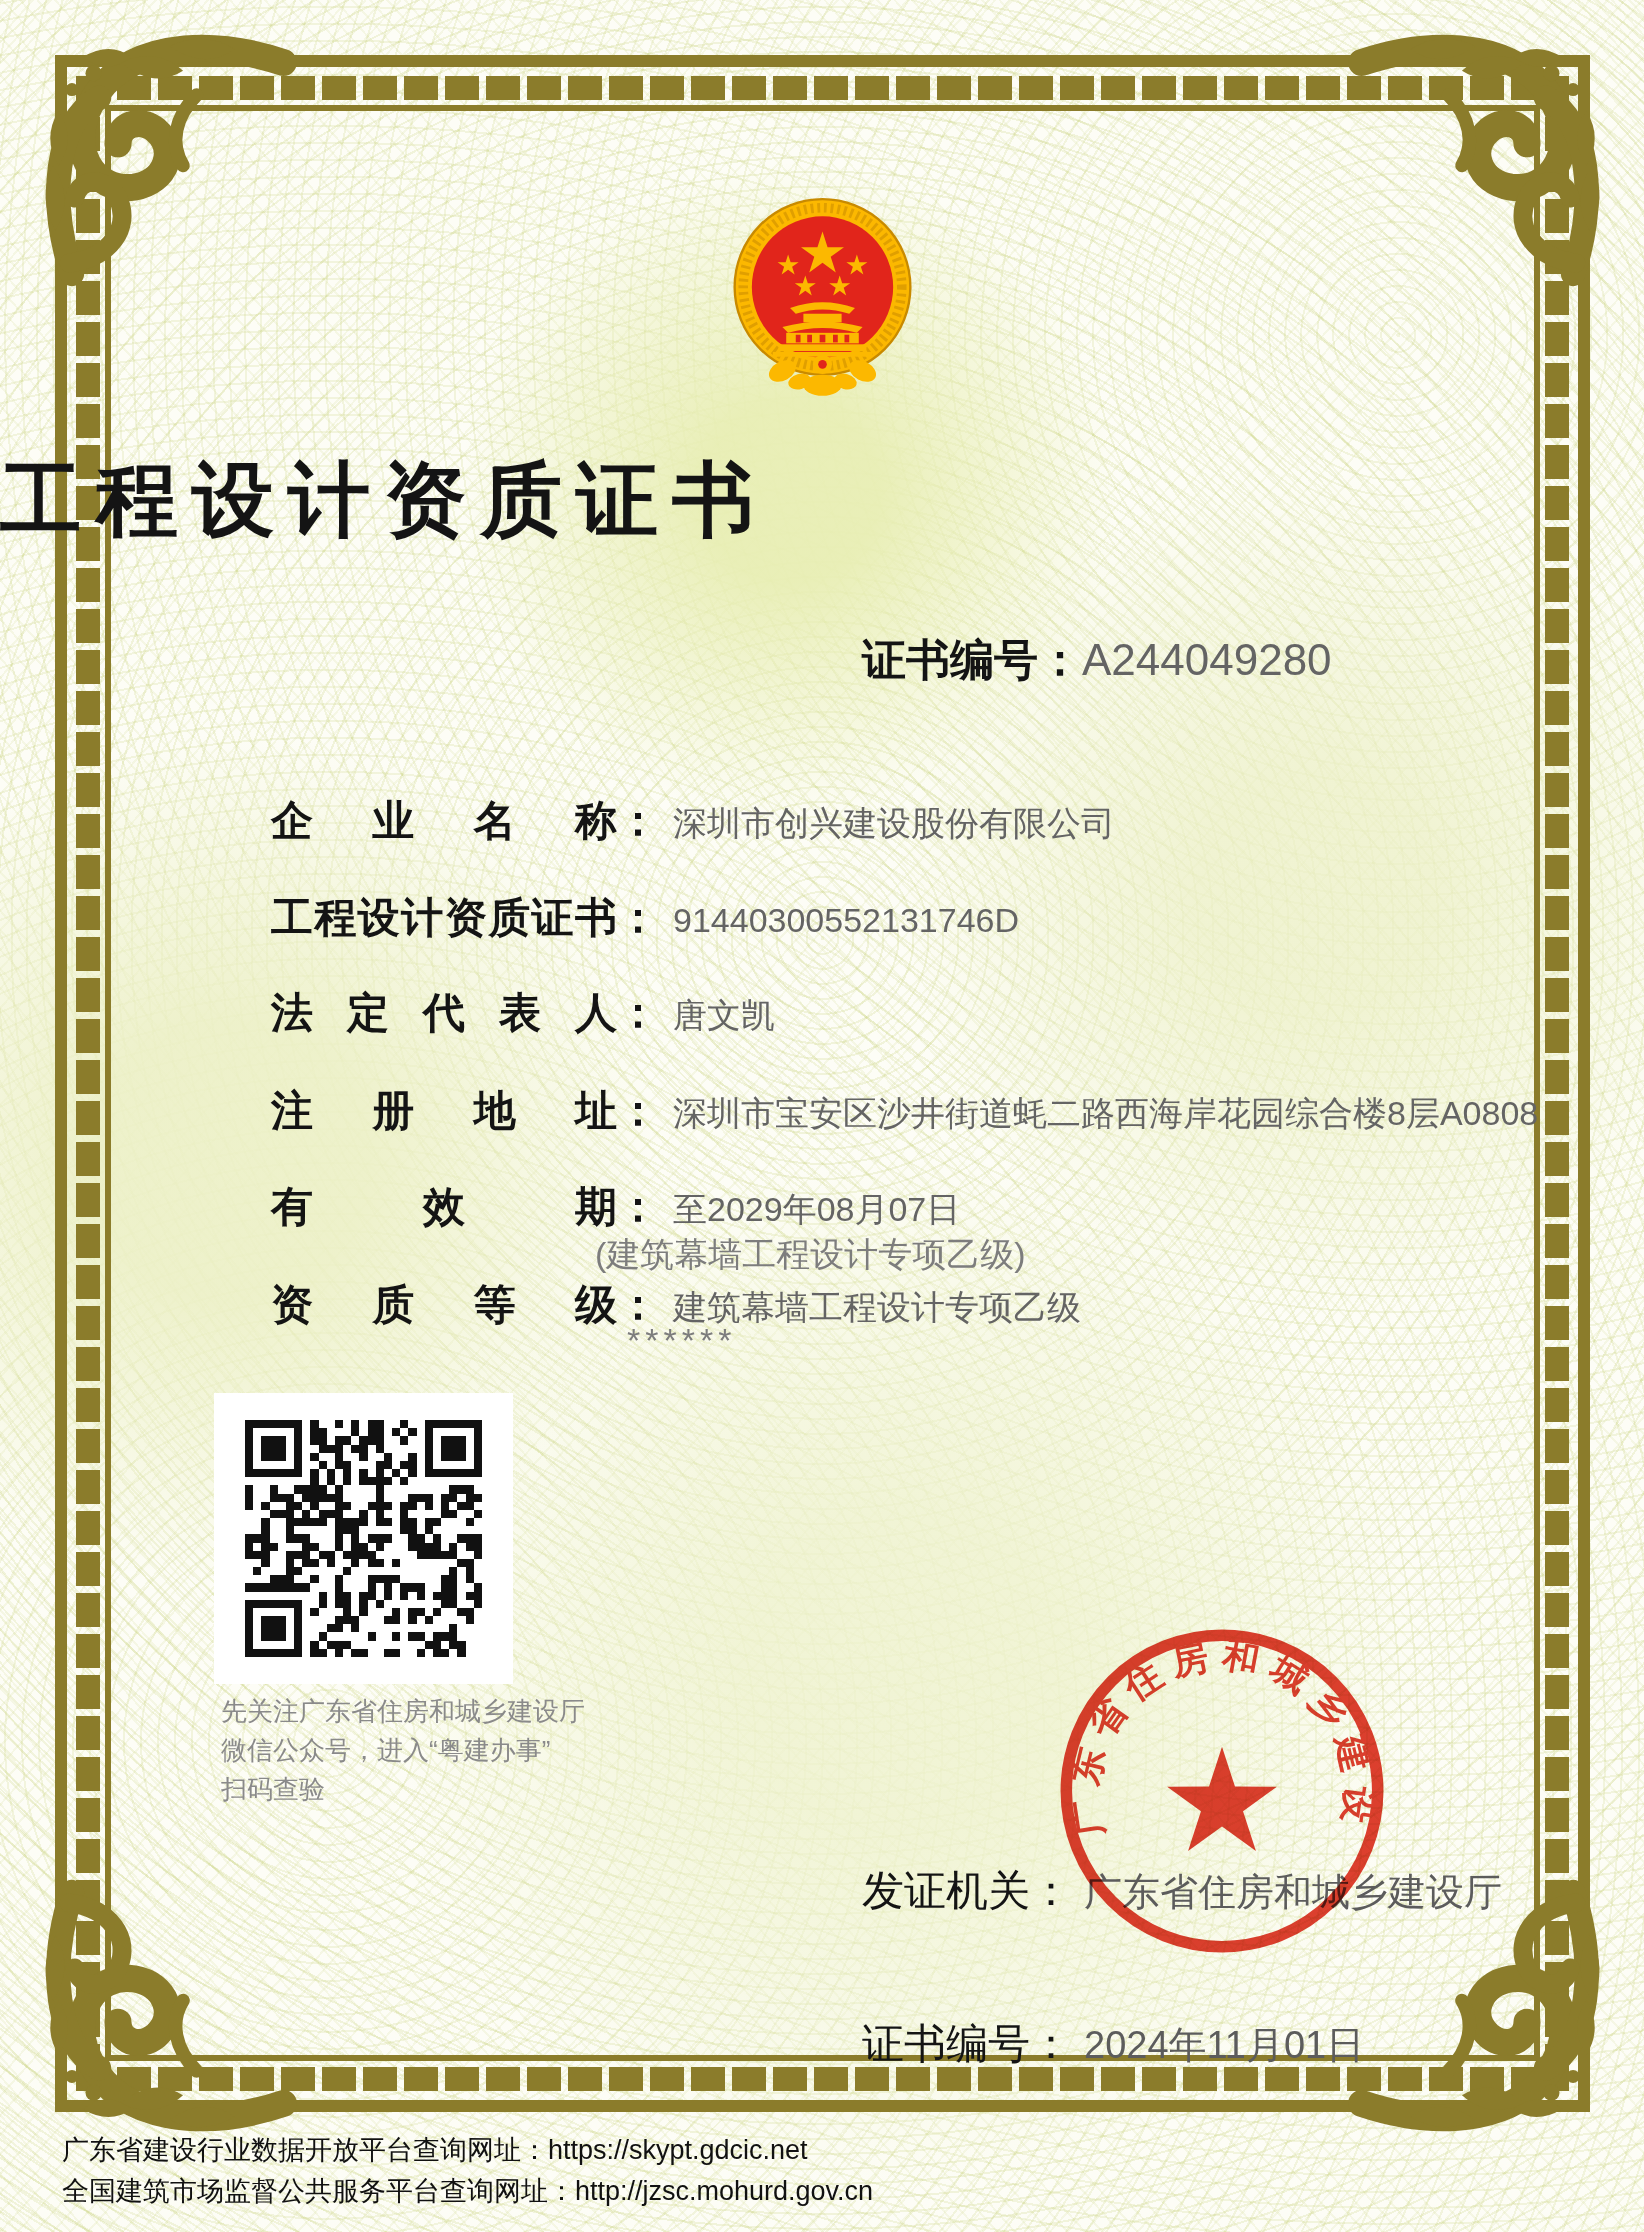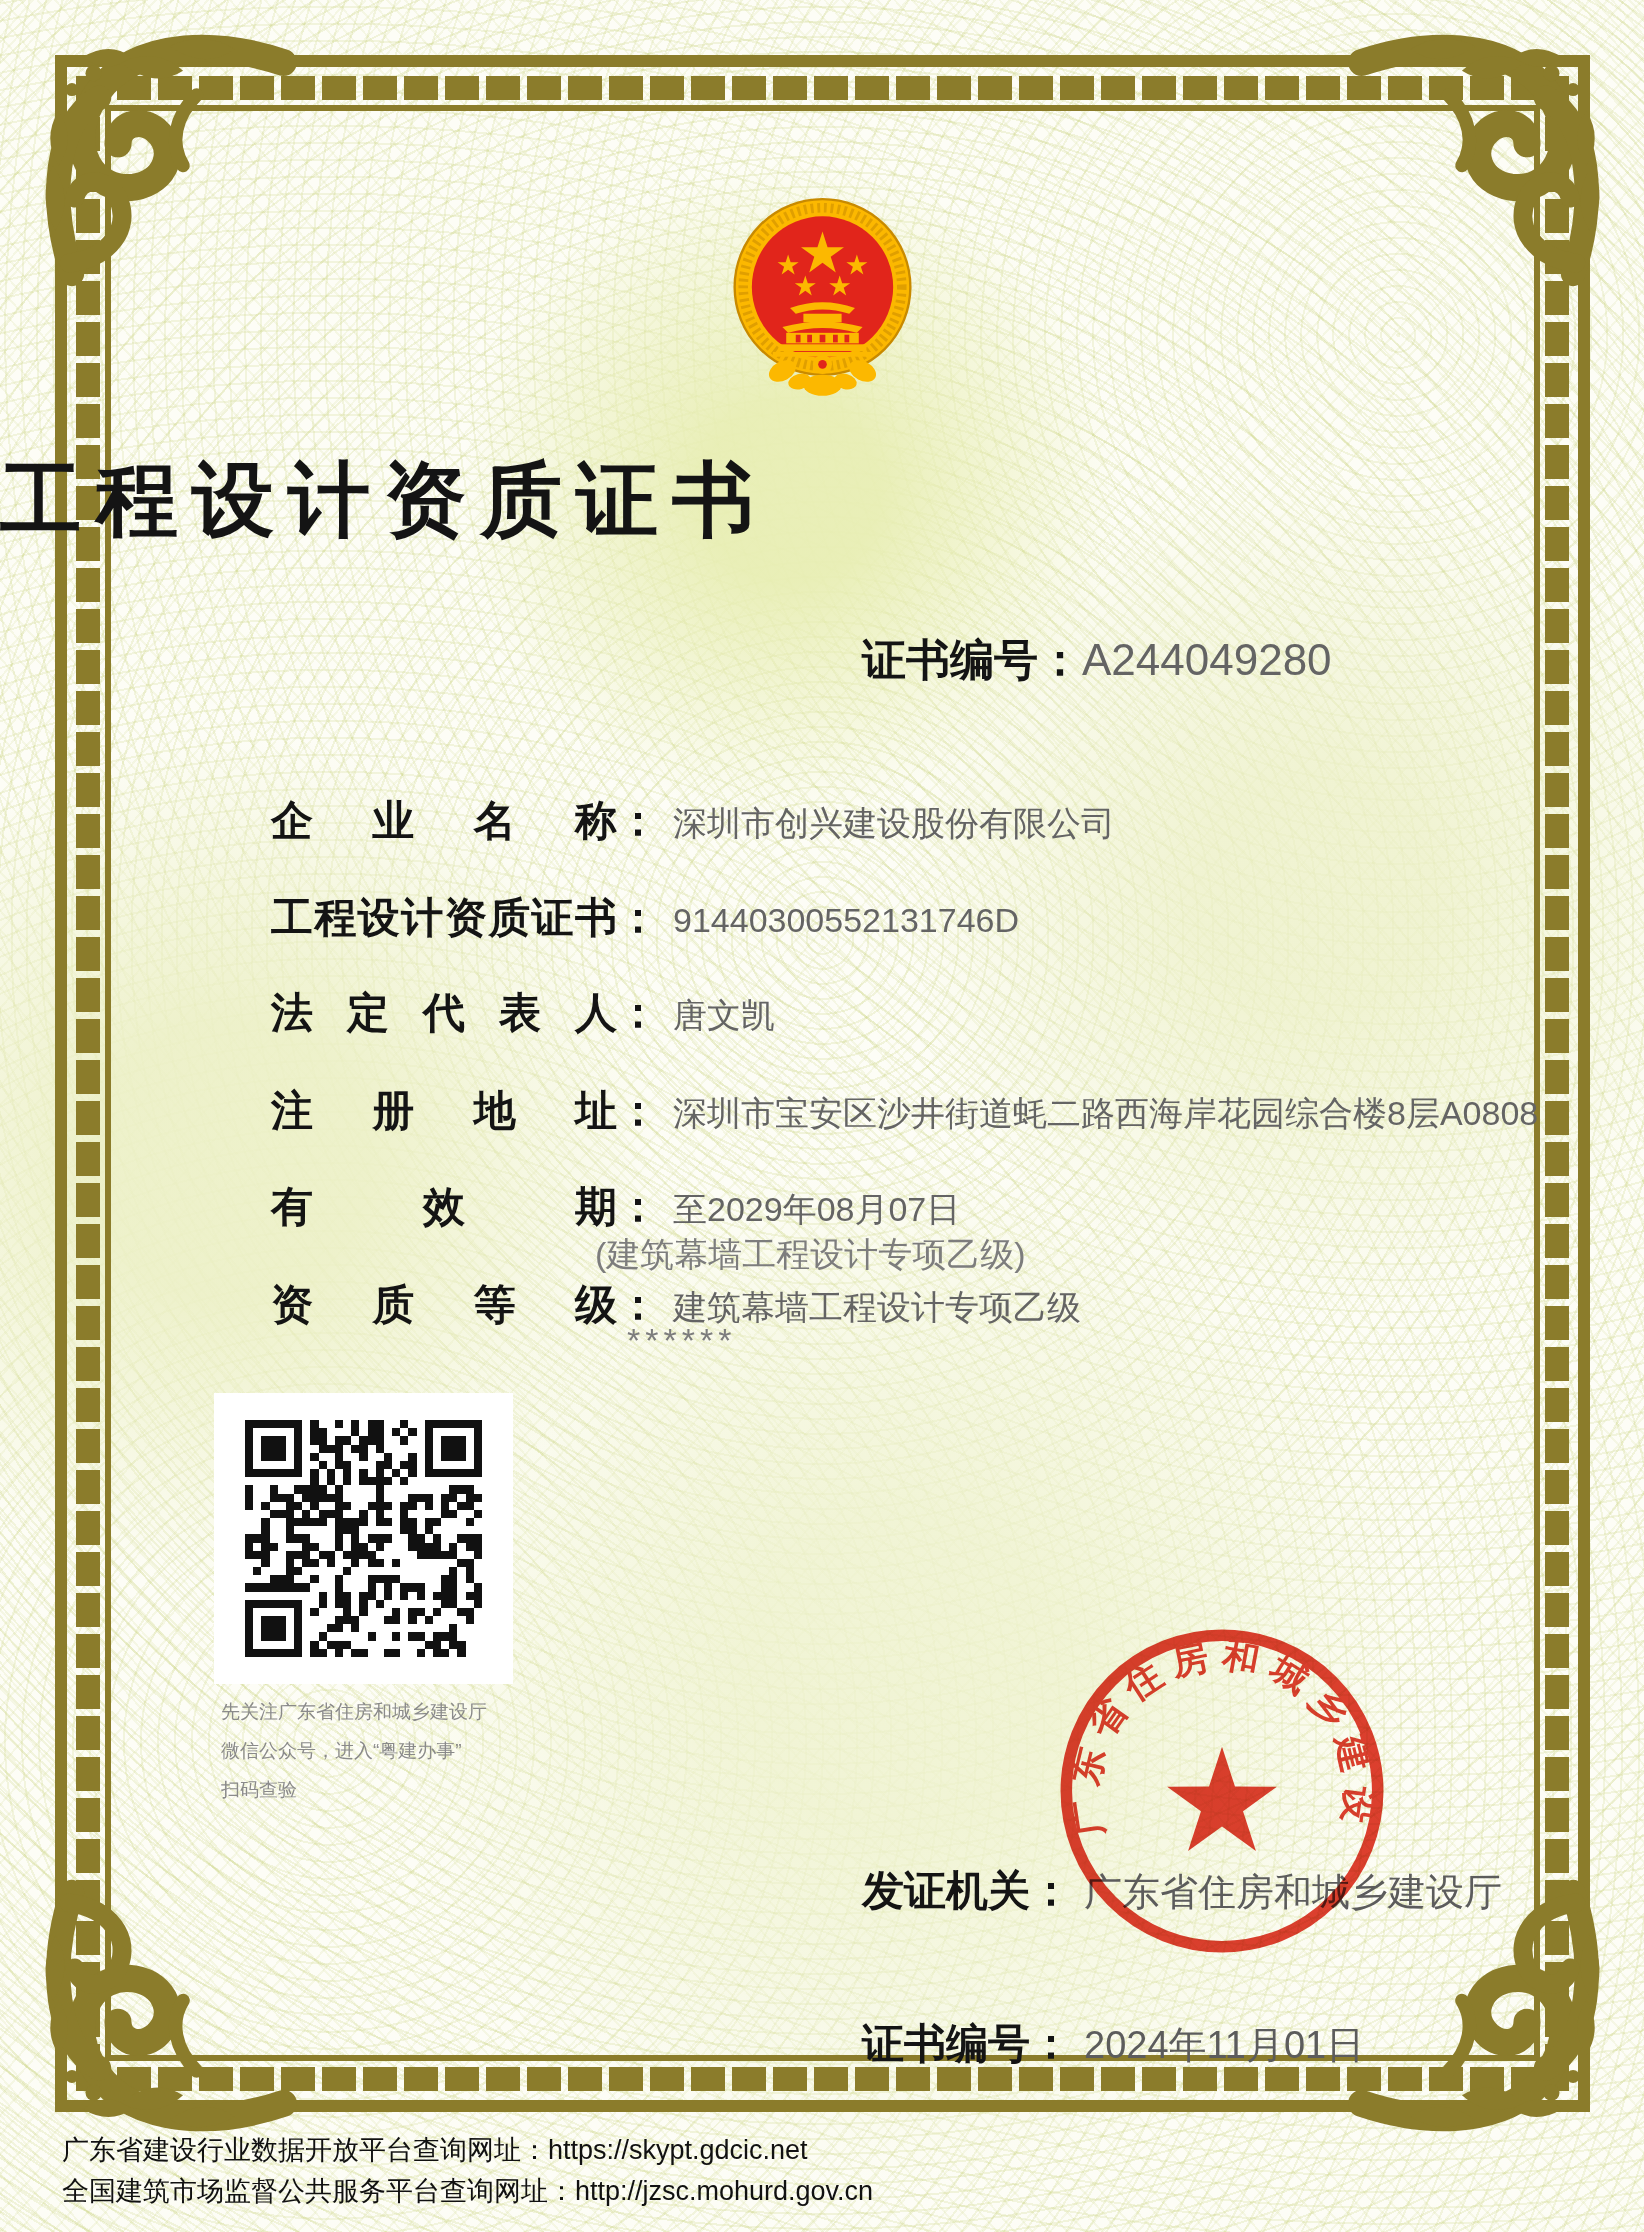--- a/index.html
+++ b/index.html
@@ -63,25 +63,25 @@
   .row{position:absolute;left:239px;white-space:nowrap;margin-left:32px;}
   .flabel{display:inline-block;width:346px;text-align:justify;text-align-last:justify;
     font-size:42px;font-weight:800;color:#141414;vertical-align:baseline;}
   .fcolon{font-size:42px;font-weight:800;color:#141414;}
   .fvalue{font-size:34px;color:var(--value_gray);padding-left:14px;}
   .fnote{position:absolute;font-size:34px;color:var(--note_gray);white-space:nowrap;}
   .stars{letter-spacing:5px;font-size:34px;color:var(--note_gray);}
   
   .qr-box{position:absolute;left:214px;top:1393px;width:299px;height:291px;background:#ffffff;}
   .qr-box svg{position:absolute;left:31px;top:27px;}
-  .qr-caption{position:absolute;left:221px;top:1692px;font-size:19px;line-height:39px;color:#8a8a8a;}
+  .qr-caption{position:absolute;left:221px;top:1692px;font-size:26px;line-height:39px;color:#8a8a8a;}
   
   .issuer{position:absolute;left:862px;top:1863px;white-space:nowrap;}
   .issue-date{position:absolute;left:862px;top:2016px;white-space:nowrap;}
-  .blabel{font-size:42px;font-weight:700;color:#141414;}
+  .blabel{font-size:42px;font-weight:400;color:#141414;}
   .bvalue{font-size:38px;color:#5c5c5c;padding-left:12px;}
   
   .seal{position:absolute;left:1049px;top:1618px;width:346px;height:346px;opacity:.92;mix-blend-mode:multiply;}
   .seal-ring{fill:none;stroke:var(--seal_red);stroke-width:12;}
   .seal-star{fill:var(--seal_red);}
   .seal-text{fill:var(--seal_red);font-size:38px;font-weight:700;letter-spacing:11px;
     font-family:"Liberation Sans","DejaVu Sans",sans-serif;}
   
   .footer{position:absolute;left:62px;top:2130px;font-size:27px;line-height:41px;color:#111;font-weight:500;}
 </style>

